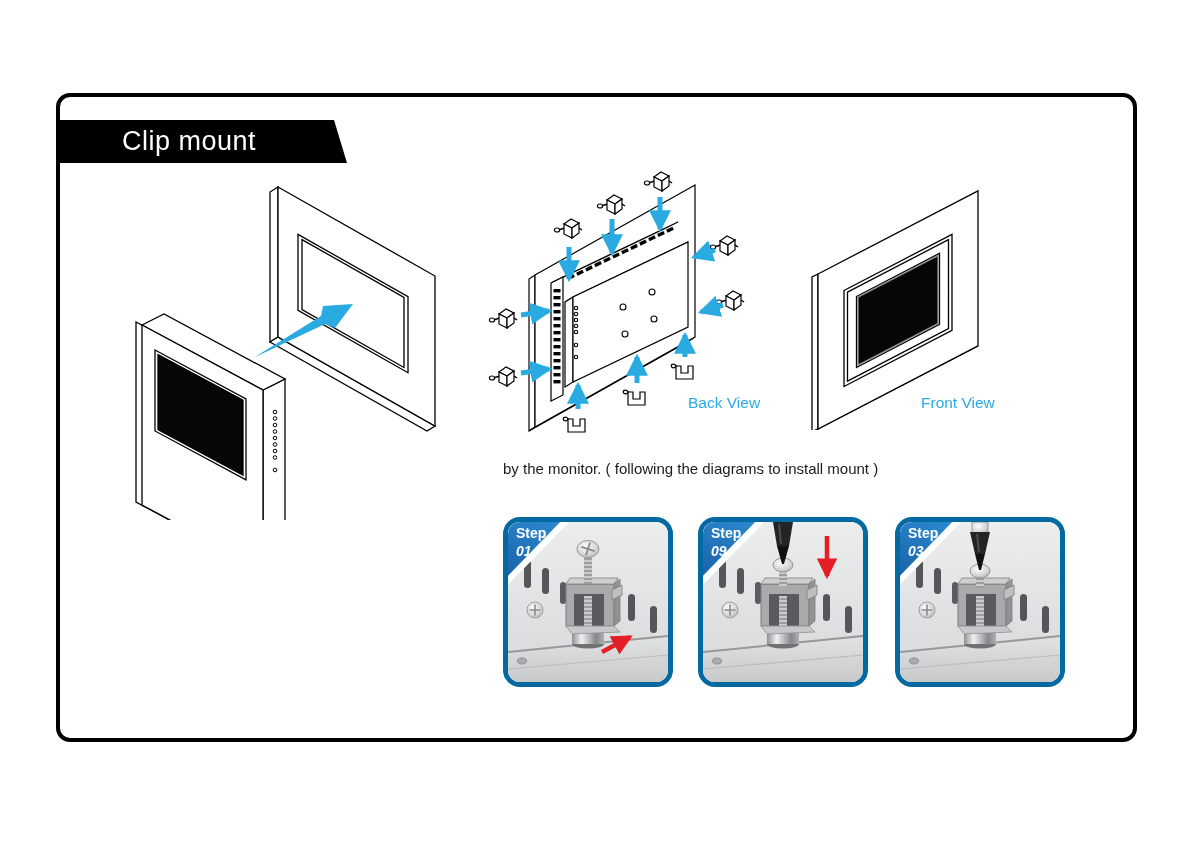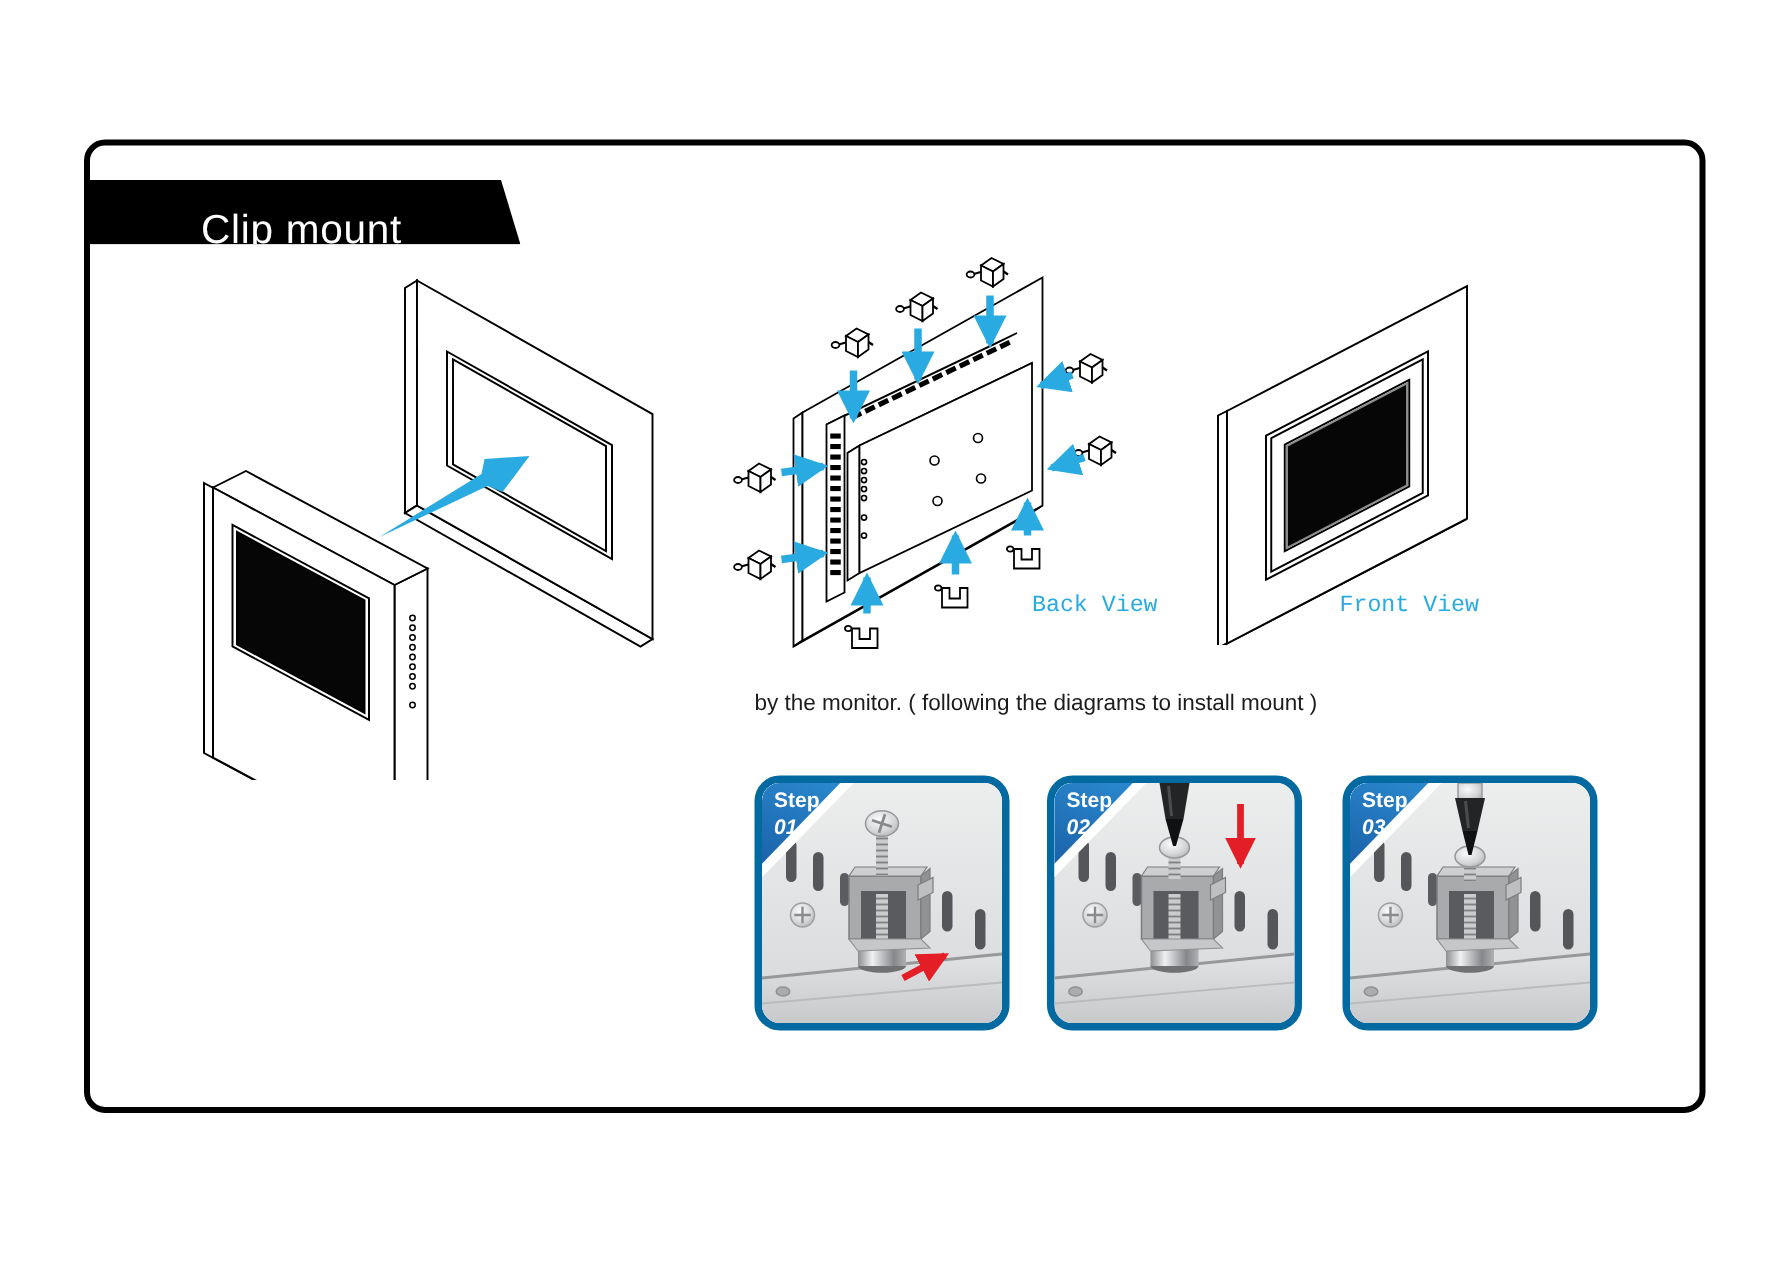--- a/index.html
+++ b/index.html
@@ -2,24 +2,24 @@
 <html><head>
 <meta charset="utf-8">
 <style>
   html,body{margin:0;padding:0;background:#ffffff;}
   .page{position:relative;width:1191px;height:850px;background:#ffffff;overflow:hidden;
         font-family:"Liberation Sans",sans-serif;color:#1c1c1c;}
   .frame{position:absolute;left:56px;top:93px;width:1073px;height:641px;
          border:4.5px solid #000;border-radius:14px;background:#fff;}
   .banner{position:absolute;left:56px;top:120px;width:291px;height:43px;background:#000;
           clip-path:polygon(0 0,278px 0,291px 100%,0 100%);}
-  .banner h1{margin:12px;padding:0 0 0 66px;font-size:27px;font-weight:400;color:#fff;
+  .banner h1{margin:0;padding:0 0 0 66px;font-size:27px;font-weight:400;color:#fff;
              line-height:42px;letter-spacing:0.5px;}
   .fig{position:absolute;}
-  .view-label{position:absolute;font-size:15.5px;color:#29ABE2;white-space:nowrap;font-family:Liberation Mono, monospace;}
+  .view-label{position:absolute;font-size:15.5px;color:#29ABE2;white-space:nowrap;}
   .instructions{position:absolute;left:503px;top:458px;width:600px;font-size:15px;line-height:21px;color:#1c1c1c;}
   .step-card{position:absolute;top:517px;width:170px;height:170px;box-sizing:border-box;
              border:5px solid #0369a1;border-radius:17px;background:#fff;overflow:hidden;}
   .step-card svg.photo{position:absolute;left:0;top:0;width:160px;height:160px;}
   .badge-white{position:absolute;top:-5px;left:-5px;width:71px;height:73px;background:#fff;
                clip-path:polygon(0 0,100% 0,0 100%);}
   .badge-blue{position:absolute;top:-5px;left:-5px;width:62px;height:64px;
               background:linear-gradient(200deg,#2a87cd 10%,#1a61a8 95%);
               clip-path:polygon(0 0,100% 0,0 100%);}
   .badge-text{position:absolute;left:8px;top:2px;color:#fff;font-weight:bold;font-size:14px;line-height:18px;}
@@ -245,21 +245,21 @@
         <rect x="0" y="0" width="160" height="155" vector-effect="non-scaling-stroke"></rect>
         <rect x="26" y="30" width="108" height="96" vector-effect="non-scaling-stroke"></rect>
         <rect x="29.5" y="33.5" width="101" height="89" fill="none" vector-effect="non-scaling-stroke"></rect>
         <rect x="38.5" y="42.5" width="83" height="71" fill="none" vector-effect="non-scaling-stroke"></rect>
         <rect x="40" y="44" width="80" height="68" fill="#060606" stroke="#8a8c8e" vector-effect="non-scaling-stroke"></rect>
       </g>
     </g>
   </svg>
 
   <span class="view-label" style="left:688px;top:394px">Back View</span>
-  <span class="view-label" style="left:893px;top:394px">Front View</span>
+  <span class="view-label" style="left:921px;top:394px">Front View</span>
 
   <div class="instructions">
     <div>by the monitor. ( following the diagrams to install mount )</div>
   </div>
 
   <div class="step-card" style="left:503px">
     <svg class="photo" viewBox="0 0 160 160">
       <use href="#photo-base"></use>
       <rect x="76" y="34" width="8" height="28" fill="url(#thr)"></rect>
       <ellipse cx="80" cy="27" rx="11" ry="8.5" fill="url(#chrome)" stroke="#95979a"></ellipse>
@@ -279,21 +279,21 @@
       <rect x="76" y="48" width="8" height="16" fill="url(#thr)"></rect>
       <ellipse cx="80" cy="43" rx="10" ry="7" fill="url(#chrome)" stroke="#95979a"></ellipse>
       <polygon points="70,0 90,0 86,24 74,24" fill="#232426"></polygon>
       <polygon points="74,24 86,24 81,42 79,42" fill="#101113"></polygon>
       <line x1="76" y1="2" x2="78" y2="22" stroke="#4a4c4e" stroke-width="2"></line>
       <line x1="124" y1="14" x2="124" y2="54" stroke="#E31E26" stroke-width="4.5" marker-end="url(#ahr)"></line>
     </svg>
     <div class="badge-white"></div>
     <div class="badge-blue"></div>
     <div class="badge-text">
-      <span>Step</span><span class="num">02.</span>
+      <span>Step</span><span class="num">09.</span>
     </div>
   </div>
 
   <div class="step-card" style="left:895px">
     <svg class="photo" viewBox="0 0 160 160">
       <use href="#photo-base"></use>
       <rect x="76" y="54" width="8" height="12" fill="url(#thr)"></rect>
       <ellipse cx="80" cy="49" rx="10" ry="7" fill="url(#chrome)" stroke="#95979a"></ellipse>
       <rect x="72" y="0" width="16" height="12" fill="url(#chrome)" stroke="#999b9d"></rect>
       <polygon points="70,10 90,10 85,32 75,32" fill="#232426"></polygon>

